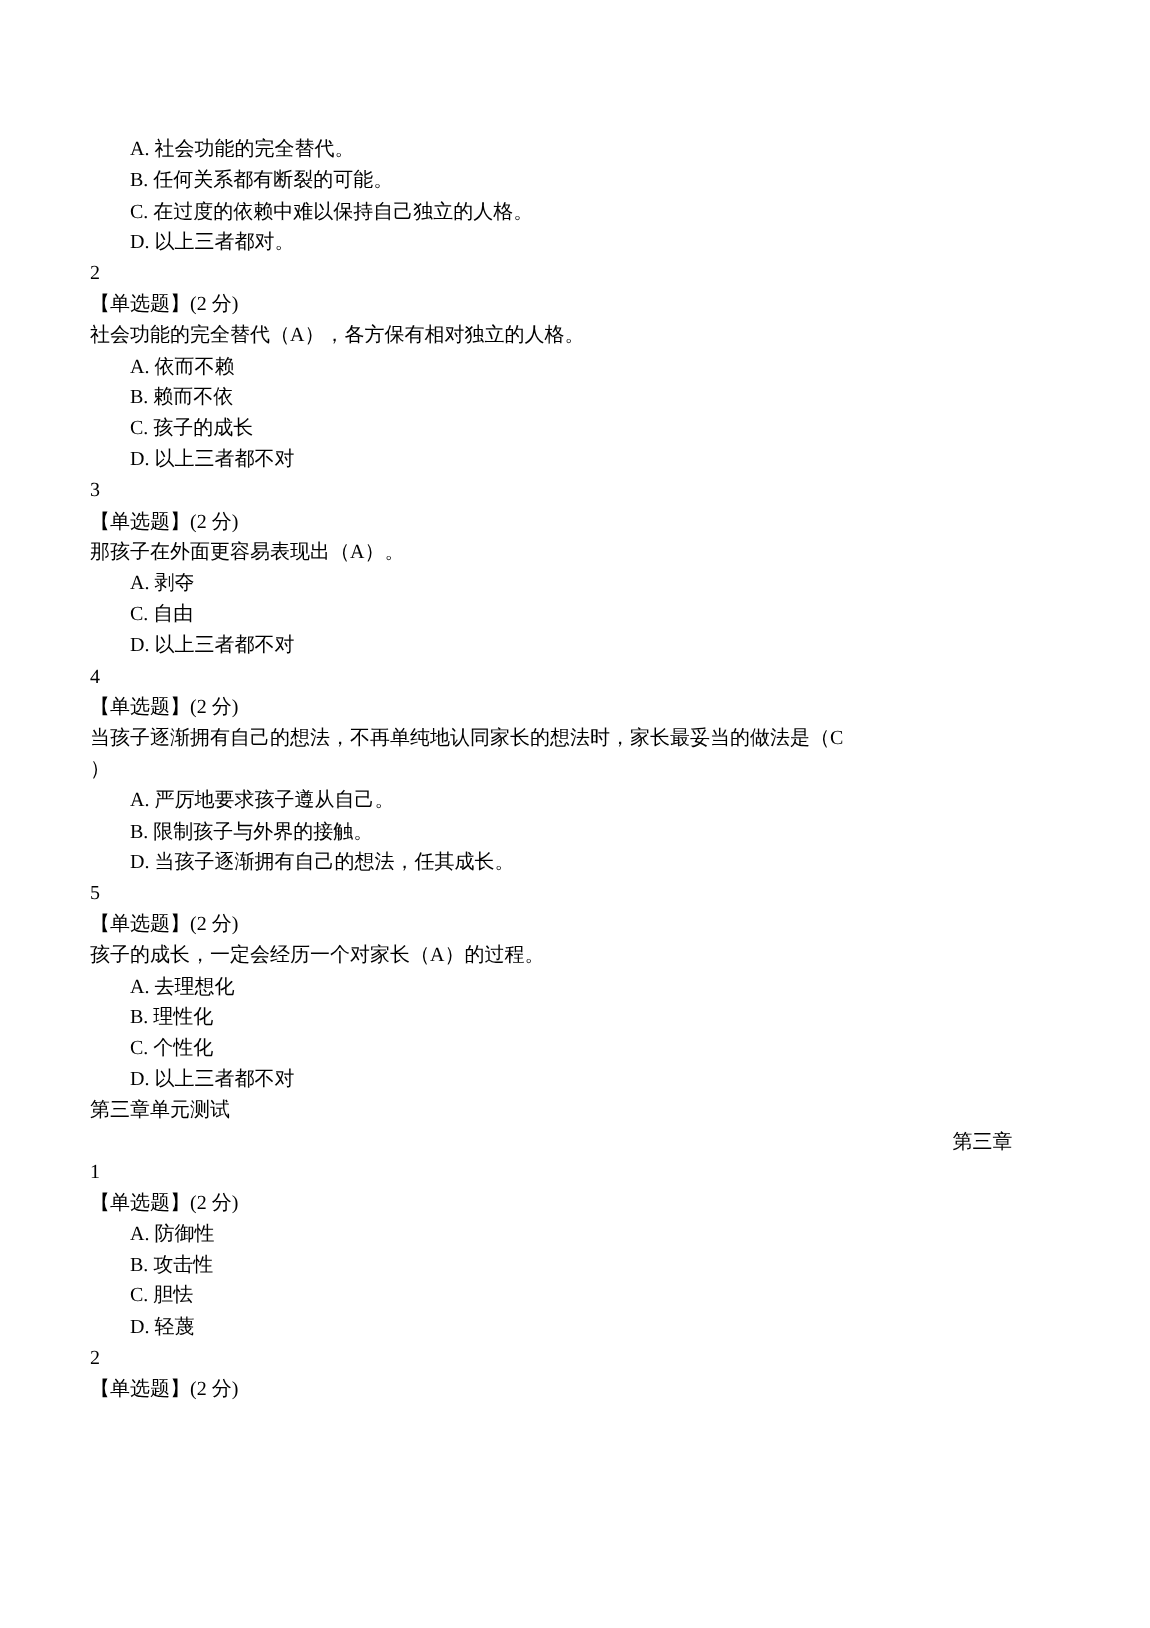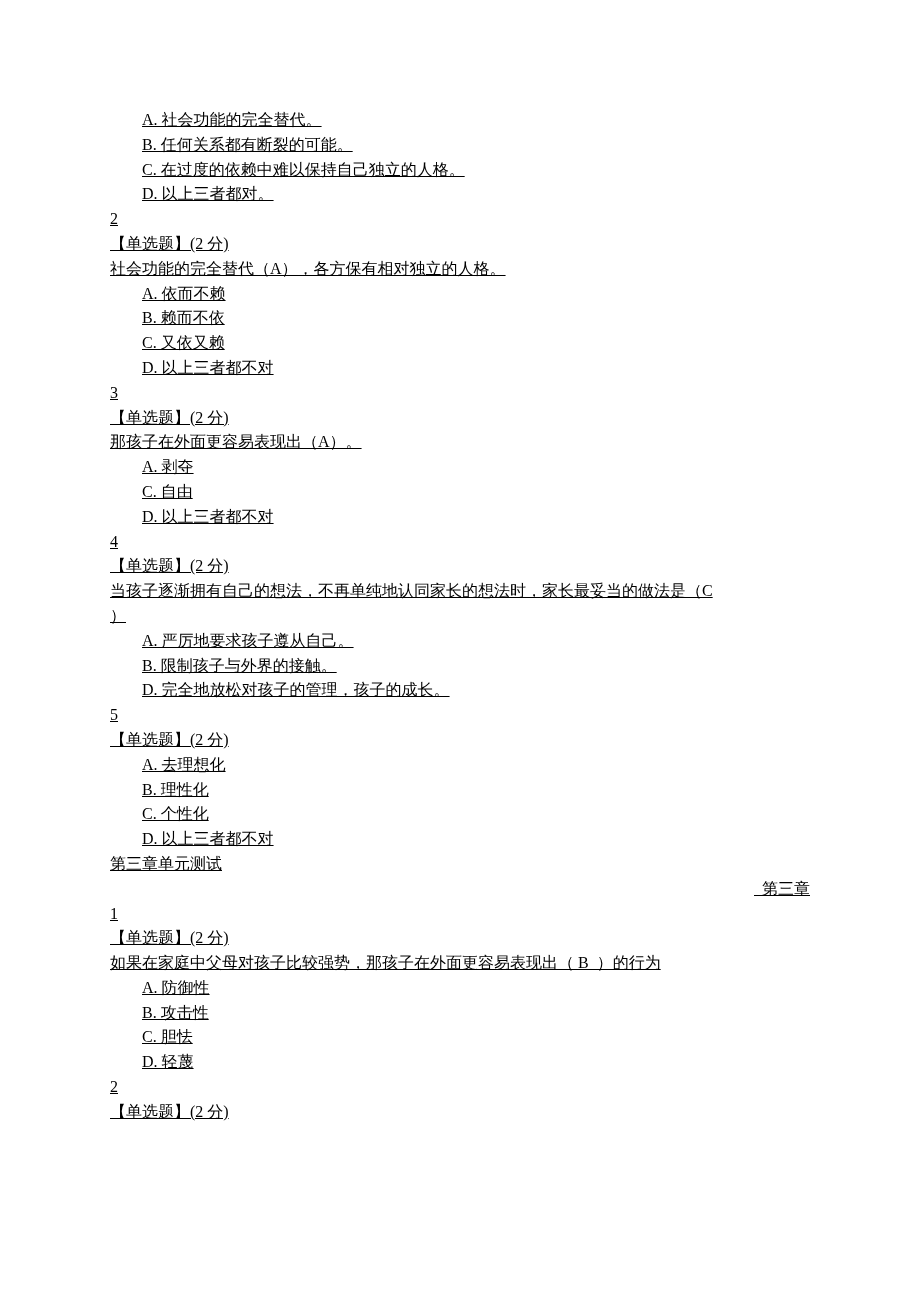--- a/index.html
+++ b/index.html
@@ -8,22 +8,21 @@
     background: #ffffff;
     font-family: "SimSun", "宋体", serif;
     font-size: 16px;
     line-height: 1.55;
     color: #000000;
   }
   .page {
     width: 920px;
     min-height: 1302px;
     box-sizing: border-box;
-    padding: 108px 110px 60px 110px;
-    text-decoration: underline;
+    padding: 108px 110px 60px 72px;
   }
   .line {
     white-space: pre-wrap;
   }
   .indent-opt {
     padding-left: 2em;
   }
   .indent-sub {
     padding-left: 1em;
     text-align: right;
@@ -36,46 +35,46 @@
   <div id="body-lines">
       <div class="line indent-opt">A. 社会功能的完全替代。</div>
       <div class="line indent-opt">B. 任何关系都有断裂的可能。</div>
       <div class="line indent-opt">C. 在过度的依赖中难以保持自己独立的人格。</div>
       <div class="line indent-opt">D. 以上三者都对。</div>
       <div class="line ">2</div>
       <div class="line ">【单选题】(2 分)</div>
       <div class="line ">社会功能的完全替代（A），各方保有相对独立的人格。</div>
       <div class="line indent-opt">A. 依而不赖</div>
       <div class="line indent-opt">B. 赖而不依</div>
-      <div class="line indent-opt">C. 又依又赖</div>
+      <div class="line indent-opt">C. 孩子的成长</div>
       <div class="line indent-opt">D. 以上三者都不对</div>
       <div class="line ">3</div>
       <div class="line ">【单选题】(2 分)</div>
       <div class="line ">那孩子在外面更容易表现出（A）。</div>
       <div class="line indent-opt">A. 剥夺</div>
       <div class="line indent-opt">C. 自由</div>
       <div class="line indent-opt">D. 以上三者都不对</div>
       <div class="line ">4</div>
       <div class="line ">【单选题】(2 分)</div>
       <div class="line ">当孩子逐渐拥有自己的想法，不再单纯地认同家长的想法时，家长最妥当的做法是（C</div>
       <div class="line ">）</div>
       <div class="line indent-opt">A. 严厉地要求孩子遵从自己。</div>
       <div class="line indent-opt">B. 限制孩子与外界的接触。</div>
-      <div class="line indent-opt">D. 完全地放松对孩子的管理，孩子的成长。</div>
+      <div class="line indent-opt">D. 当孩子逐渐拥有自己的想法，任其成长。</div>
       <div class="line ">5</div>
       <div class="line ">【单选题】(2 分)</div>
+      <div class="line ">孩子的成长，一定会经历一个对家长（A）的过程。</div>
       <div class="line indent-opt">A. 去理想化</div>
       <div class="line indent-opt">B. 理性化</div>
       <div class="line indent-opt">C. 个性化</div>
       <div class="line indent-opt">D. 以上三者都不对</div>
       <div class="line ">第三章单元测试</div>
       <div class="line indent-sub">  第三章</div>
       <div class="line ">1</div>
       <div class="line ">【单选题】(2 分)</div>
-      <div class="line ">如果在家庭中父母对孩子比较强势，那孩子在外面更容易表现出（ B  ）的行为</div>
       <div class="line indent-opt">A. 防御性</div>
       <div class="line indent-opt">B. 攻击性</div>
       <div class="line indent-opt">C. 胆怯</div>
       <div class="line indent-opt">D. 轻蔑</div>
       <div class="line ">2</div>
       <div class="line ">【单选题】(2 分)</div>
     </div>
 </div>
 
 </body></html>

